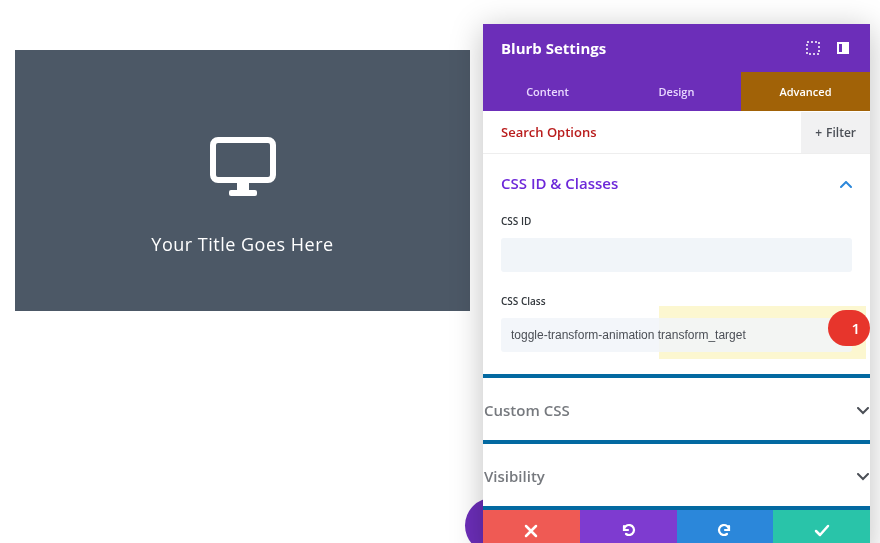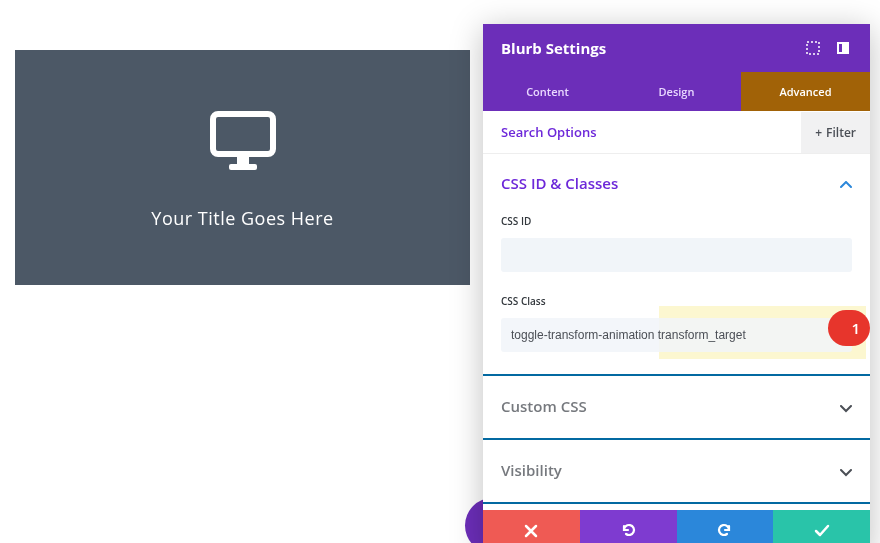--- a/index.html
+++ b/index.html
@@ -1,54 +1,54 @@
 <!DOCTYPE html>
 <html><head>
 <meta charset="utf-8">
 <style>
 * { box-sizing: border-box; margin: 0; padding: 0; }
 body { font-family: -apple-system, BlinkMacSystemFont, "Segoe UI", "Open Sans", Helvetica, Arial, sans-serif; background: #fff; width: 880px; height: 543px; overflow: hidden; position: relative; }
 
 .canvas-area { position: absolute; left: 0; top: 0; width: 520px; height: 543px; background: #fff; padding-top: 50px; }
-.blurb-module { width: 455px; margin-left: 15px; background: #4c5866; padding: 61px 20px 55px; text-align: center; }
+.blurb-module { width: 455px; margin-left: 15px; background: #4c5866; padding: 87px 20px 55px; text-align: center; }
 .blurb-icon { display: inline-block; margin-bottom: 30px; }
 .blurb-title { color: #fff; font-weight: 400; font-size: 18px; letter-spacing: 0.5px; }
 
 .fab { position: absolute; left: 465px; bottom: -10px; width: 55px; height: 55px; border-radius: 50%; background: #6c2eb9; }
 
 .settings-panel { position: absolute; right: 10px; top: 24px; width: 387px; height: 530px; background: #fff; box-shadow: 0 5px 30px rgba(0,0,0,0.25); display: flex; flex-direction: column; }
 .panel-header { background: #6c2eb9; color: #fff; height: 48px; display: flex; align-items: center; padding: 0 18px; }
 .panel-title { font-size: 15px; font-weight: 700; flex: 1; }
 .header-icon { width: 18px; display: inline-flex; justify-content: center; margin-left: 12px; cursor: pointer; }
 
 .tabs { display: flex; background: #6c2eb9; }
 .tab { flex: 1; text-align: center; color: #e9d9ff; font-size: 11px; font-weight: 600; padding: 12px 0; cursor: pointer; }
 .tab.active { background: #a16207; color: #fff; }
 
 .search-row { display: flex; align-items: center; background: #fff; border-bottom: 1px solid #eee; }
-.search-label { flex: 1; padding: 12px 18px; color: #6d28d9; font-size: 13px; font-weight: 600; }
+.search-label { flex: 1; padding: 12px 18px; color: #b91c1c; font-size: 13px; font-weight: 600; }
 .filter-btn { background: #f1f1f2; color: #4b4f56; font-size: 12px; font-weight: 600; padding: 12px 14px; cursor: pointer; display: flex; align-items: center; gap: 4px; }
 
 .panel-body { flex: 1; overflow: hidden; }
 .section-open { padding: 18px 18px 22px; }
 .section-title-row { display: flex; align-items: center; margin-bottom: 20px; }
 .section-title { flex: 1; color: #6d28d9; font-size: 15px; font-weight: 600; }
 .chev-up { color: #2b87da; }
 
 .field-label { font-size: 10px; font-weight: 600; color: #32373c; margin-bottom: 10px; }
 .field-input { width: 100%; background: #f1f5f9; border: none; border-radius: 3px; height: 34px; padding: 6px 10px; font-size: 12px; color: #4b4f56; }
 .field-gap { height: 22px; }
 .highlight-wrap { position: relative; }
 .highlight-wrap::before { content: ""; position: absolute; left: 158px; top: -12px; right: -14px; bottom: -7px; background: #fcf7d0; z-index: 0; }
 .field-input.hl { position: relative; z-index: 1; background: rgba(241,245,249,0.85); }
 
 .callout { position: absolute; right: -18px; top: -8px; width: 42px; height: 36px; background: #e7352c; border-radius: 18px 18px 18px 18px; z-index: 3; display: flex; align-items: center; justify-content: flex-end; padding-right: 10px; color: #fff; font-size: 15px; font-weight: 600; }
 .callout::before { content: ""; position: absolute; left: -8px; top: 50%; transform: translateY(-50%); border: 8px solid transparent; border-right-color: #e7352c; }
 
-.section-closed { border-top: 2px solid #0369a1; padding: 20px 18px; display: flex; align-items: flex-start; cursor: pointer; }
+.section-closed { border-top: 4px solid #0369a1; padding: 20px 1px; display: flex; align-items: flex-end; cursor: pointer; }
 .section-closed-title { flex: 1; color: #76797e; font-size: 15px; font-weight: 600; }
 .chev-down { color: #4b4f56; }
 
 .footer { display: flex; height: 44px; }
 .footer-btn { flex: 1; display: flex; align-items: center; justify-content: center; cursor: pointer; }
 .fb-red { background: #ef5a54; }
 .fb-purple { background: #7e3bd0; }
 .fb-blue { background: #2b87da; }
 .fb-green { background: #29c4a9; }
 </style>

